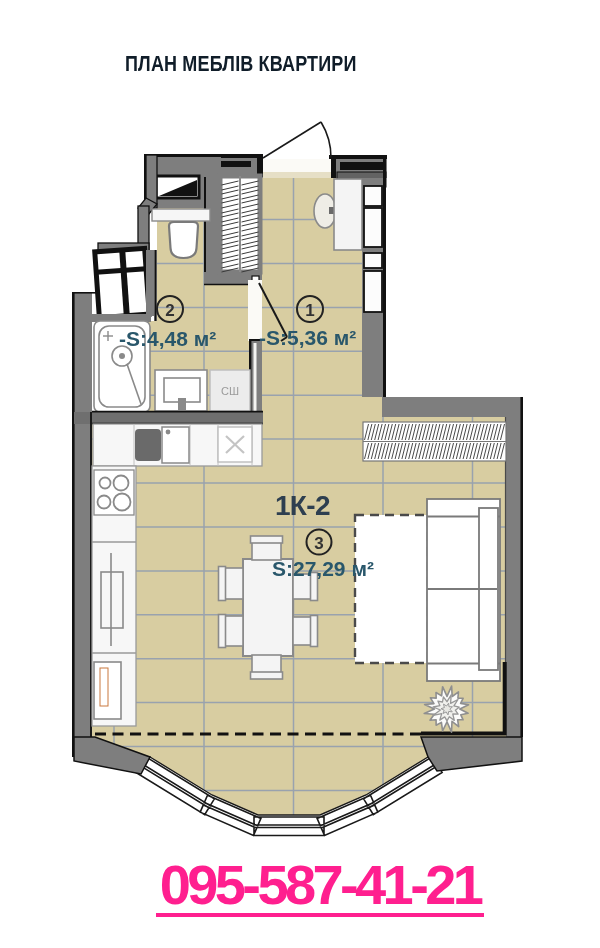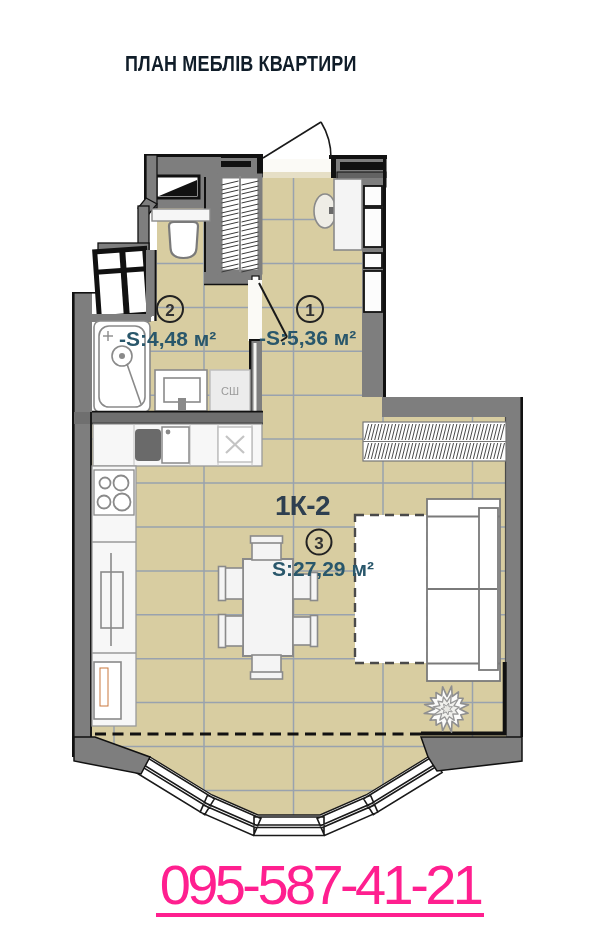--- a/index.html
+++ b/index.html
@@ -424,15 +424,15 @@
 
 <g>
 <text x="275" y="515" font-size="28" font-weight="bold" fill="#2e3f50" font-family="Liberation Sans,sans-serif" letter-spacing="-0.7">1К-2</text>
 <circle cx="319" cy="542" r="12.5" fill="none" stroke="#222" stroke-width="2"></circle>
 <text x="319" y="549" font-size="17" font-weight="bold" fill="#333" text-anchor="middle" font-family="Liberation Sans,sans-serif">3</text>
 <text x="272" y="576" font-size="21" font-weight="bold" fill="#29576b" font-family="Liberation Sans,sans-serif">S:27,29 м²</text>
 </g>
 </svg>
 
 <div style="position:absolute;left:20px;top:857px;width:600px;text-align:center;">
-<span style="display:inline-block;font-size:56px;font-weight:normal;color:#ff1f8f;letter-spacing:-3.6px;border-bottom:4px solid #ff1f8f;padding:0 4px 0px 4px;line-height:1.0;">095-587-41-21</span>
+<span style="display:inline-block;font-size:56px;font-weight:bold;color:#ff1f8f;letter-spacing:-3.6px;border-bottom:4px solid #ff1f8f;padding:0 4px 0px 4px;line-height:1.0;">095-587-41-21</span>
 </div>
 </div>
 
 </body></html>

